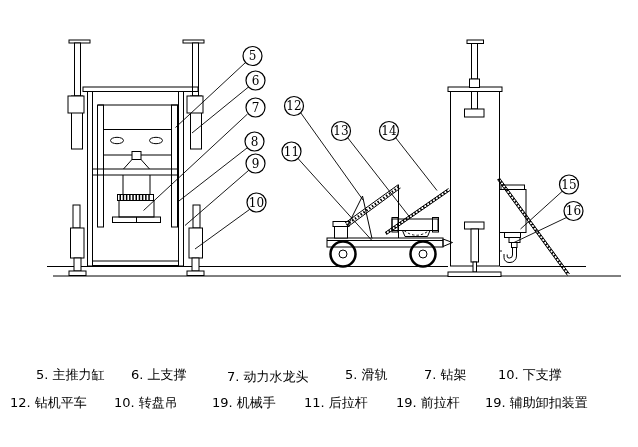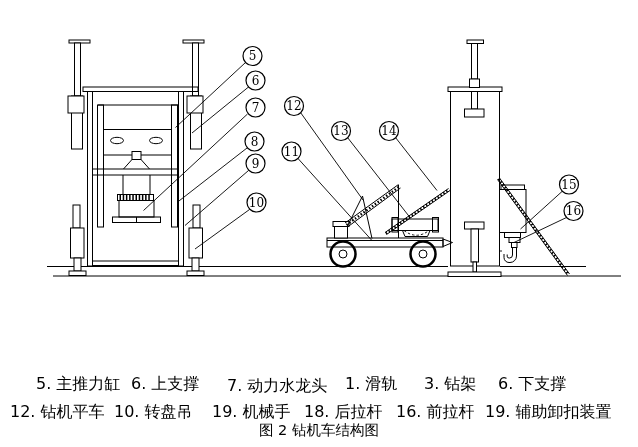--- a/index.html
+++ b/index.html
@@ -11,22 +11,22 @@
   .thk{stroke:#000;fill:none;stroke-width:2.5;}
   .fw{stroke:#000;fill:#fff;stroke-width:1;}
   .hatch{stroke:#000;fill:none;stroke-width:2.4;stroke-dasharray:1.5,2;}
   .comb{stroke:#000;fill:none;stroke-width:5;stroke-dasharray:1.5,1.7;}
   .dsh{stroke:#000;fill:none;stroke-width:0.9;stroke-dasharray:2.5,2;}
   .leader{stroke:#000;fill:none;stroke-width:0.9;}
   .callout-circle{stroke:#000;fill:#fff;stroke-width:1.2;}
   .callout-num{fill:#000;stroke:none;font-size:12px;font-family:"DejaVu Serif","Liberation Serif",serif;
                text-anchor:middle;}
   
-  .legend-item{position:absolute;font-size:16px;white-space:nowrap;
-               font-family:"DejaVu Sans","Liberation Sans",sans-serif;margin-top:8px;}
+  .legend-item{position:absolute;font-size:13px;white-space:nowrap;
+               font-family:"DejaVu Sans","Liberation Sans",sans-serif;}
   .caption{position:absolute;left:0;width:638px;top:421px;text-align:center;font-size:14.5px;
            font-family:"DejaVu Sans","Liberation Sans",sans-serif;}
 </style>
 </head>
 <body>
 
 <div class="stage">
 
   <svg class="diagram-svg" width="638" height="447" viewBox="0 0 638 447">
 
@@ -235,26 +235,25 @@
         <circle class="callout-circle" cx="573.5" cy="211" r="9.5"></circle>
         <text class="callout-num" x="573.5" y="215.2">16</text>
       </g>
     </g>
   </svg>
 
   <div>
     <span class="legend-item" style="left:36px;top:366px">5. 主推力缸</span>
     <span class="legend-item" style="left:131px;top:366px">6. 上支撑</span>
     <span class="legend-item" style="left:227px;top:368px">7. 动力水龙头</span>
-    <span class="legend-item" style="left:345px;top:366px">1. 滑轨</span>
-    <span class="legend-item" style="left:424px;top:366px">3. 钻架</span>
-    <span class="legend-item" style="left:498px;top:366px">6. 下支撑</span>
+    <span class="legend-item" style="left:345px;top:366px">5. 滑轨</span>
+    <span class="legend-item" style="left:424px;top:366px">7. 钻架</span>
+    <span class="legend-item" style="left:498px;top:366px">10. 下支撑</span>
 
     <span class="legend-item" style="left:10px;top:394px">12. 钻机平车</span>
     <span class="legend-item" style="left:114px;top:394px">10. 转盘吊</span>
     <span class="legend-item" style="left:212px;top:394px">19. 机械手</span>
-    <span class="legend-item" style="left:304px;top:394px">18. 后拉杆</span>
-    <span class="legend-item" style="left:396px;top:394px">16. 前拉杆</span>
+    <span class="legend-item" style="left:304px;top:394px">11. 后拉杆</span>
+    <span class="legend-item" style="left:396px;top:394px">19. 前拉杆</span>
     <span class="legend-item" style="left:485px;top:394px">19. 辅助卸扣装置</span>
   </div>
 
-  <div class="caption">图 2  钻机车结构图</div>
 </div>
 
 </body></html>

